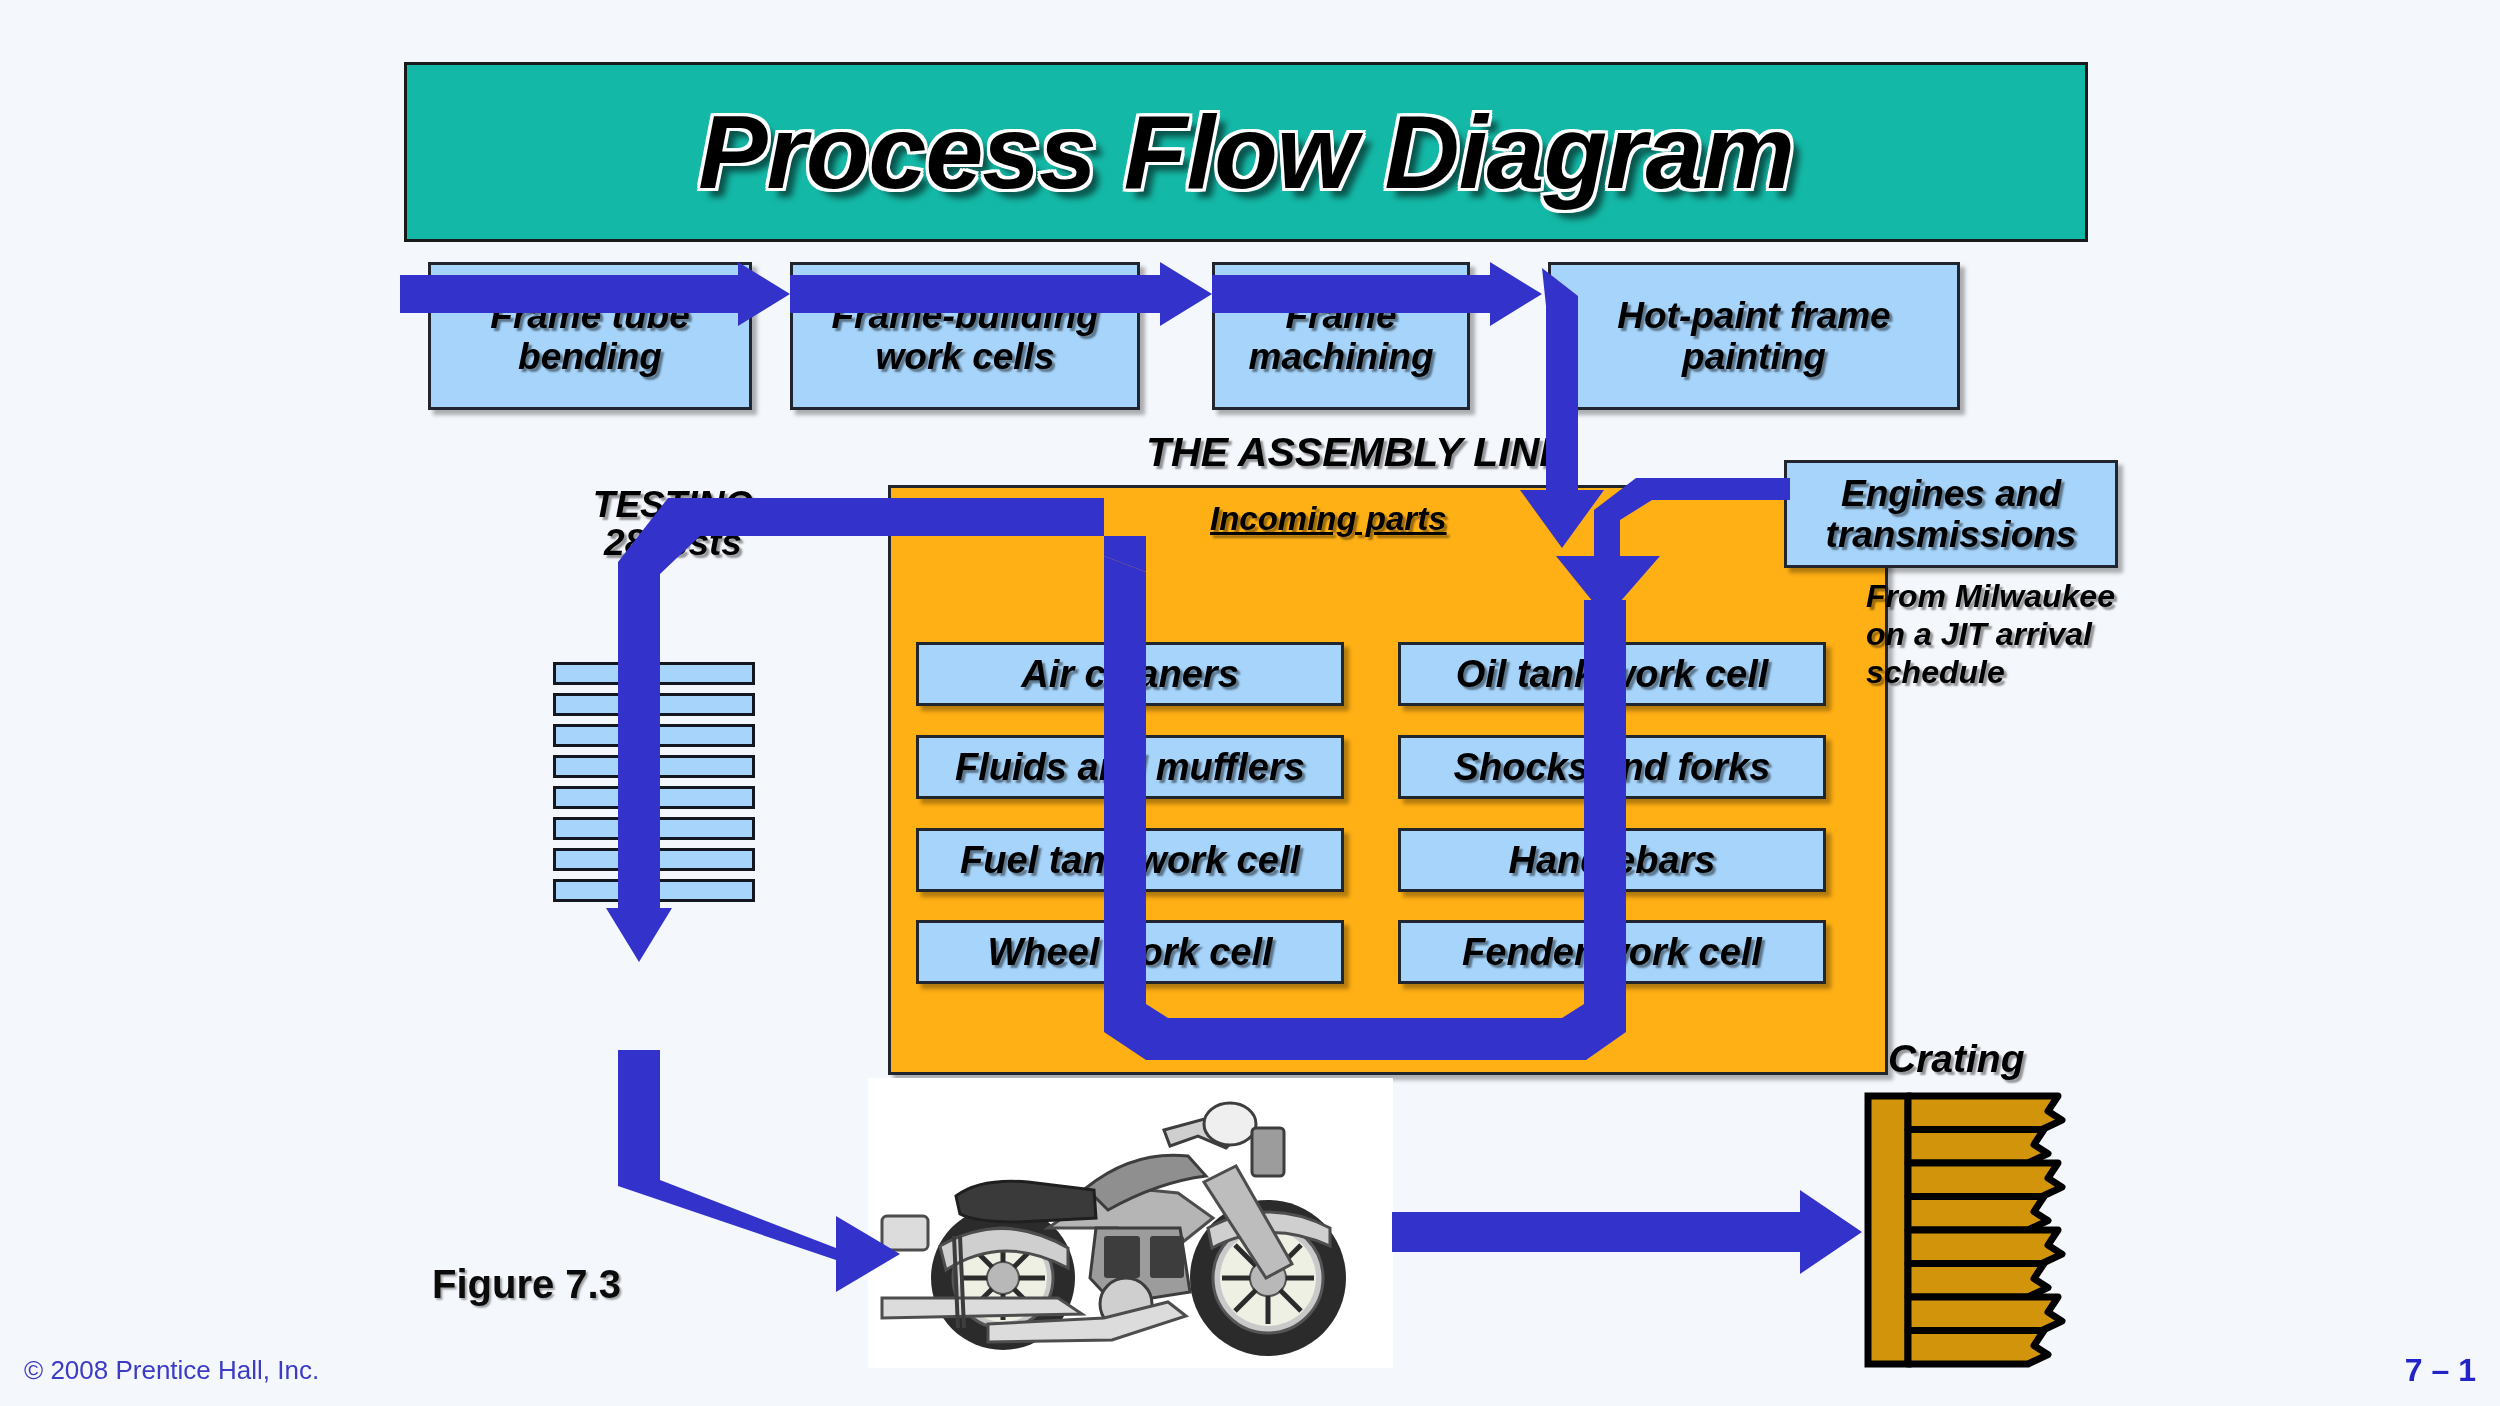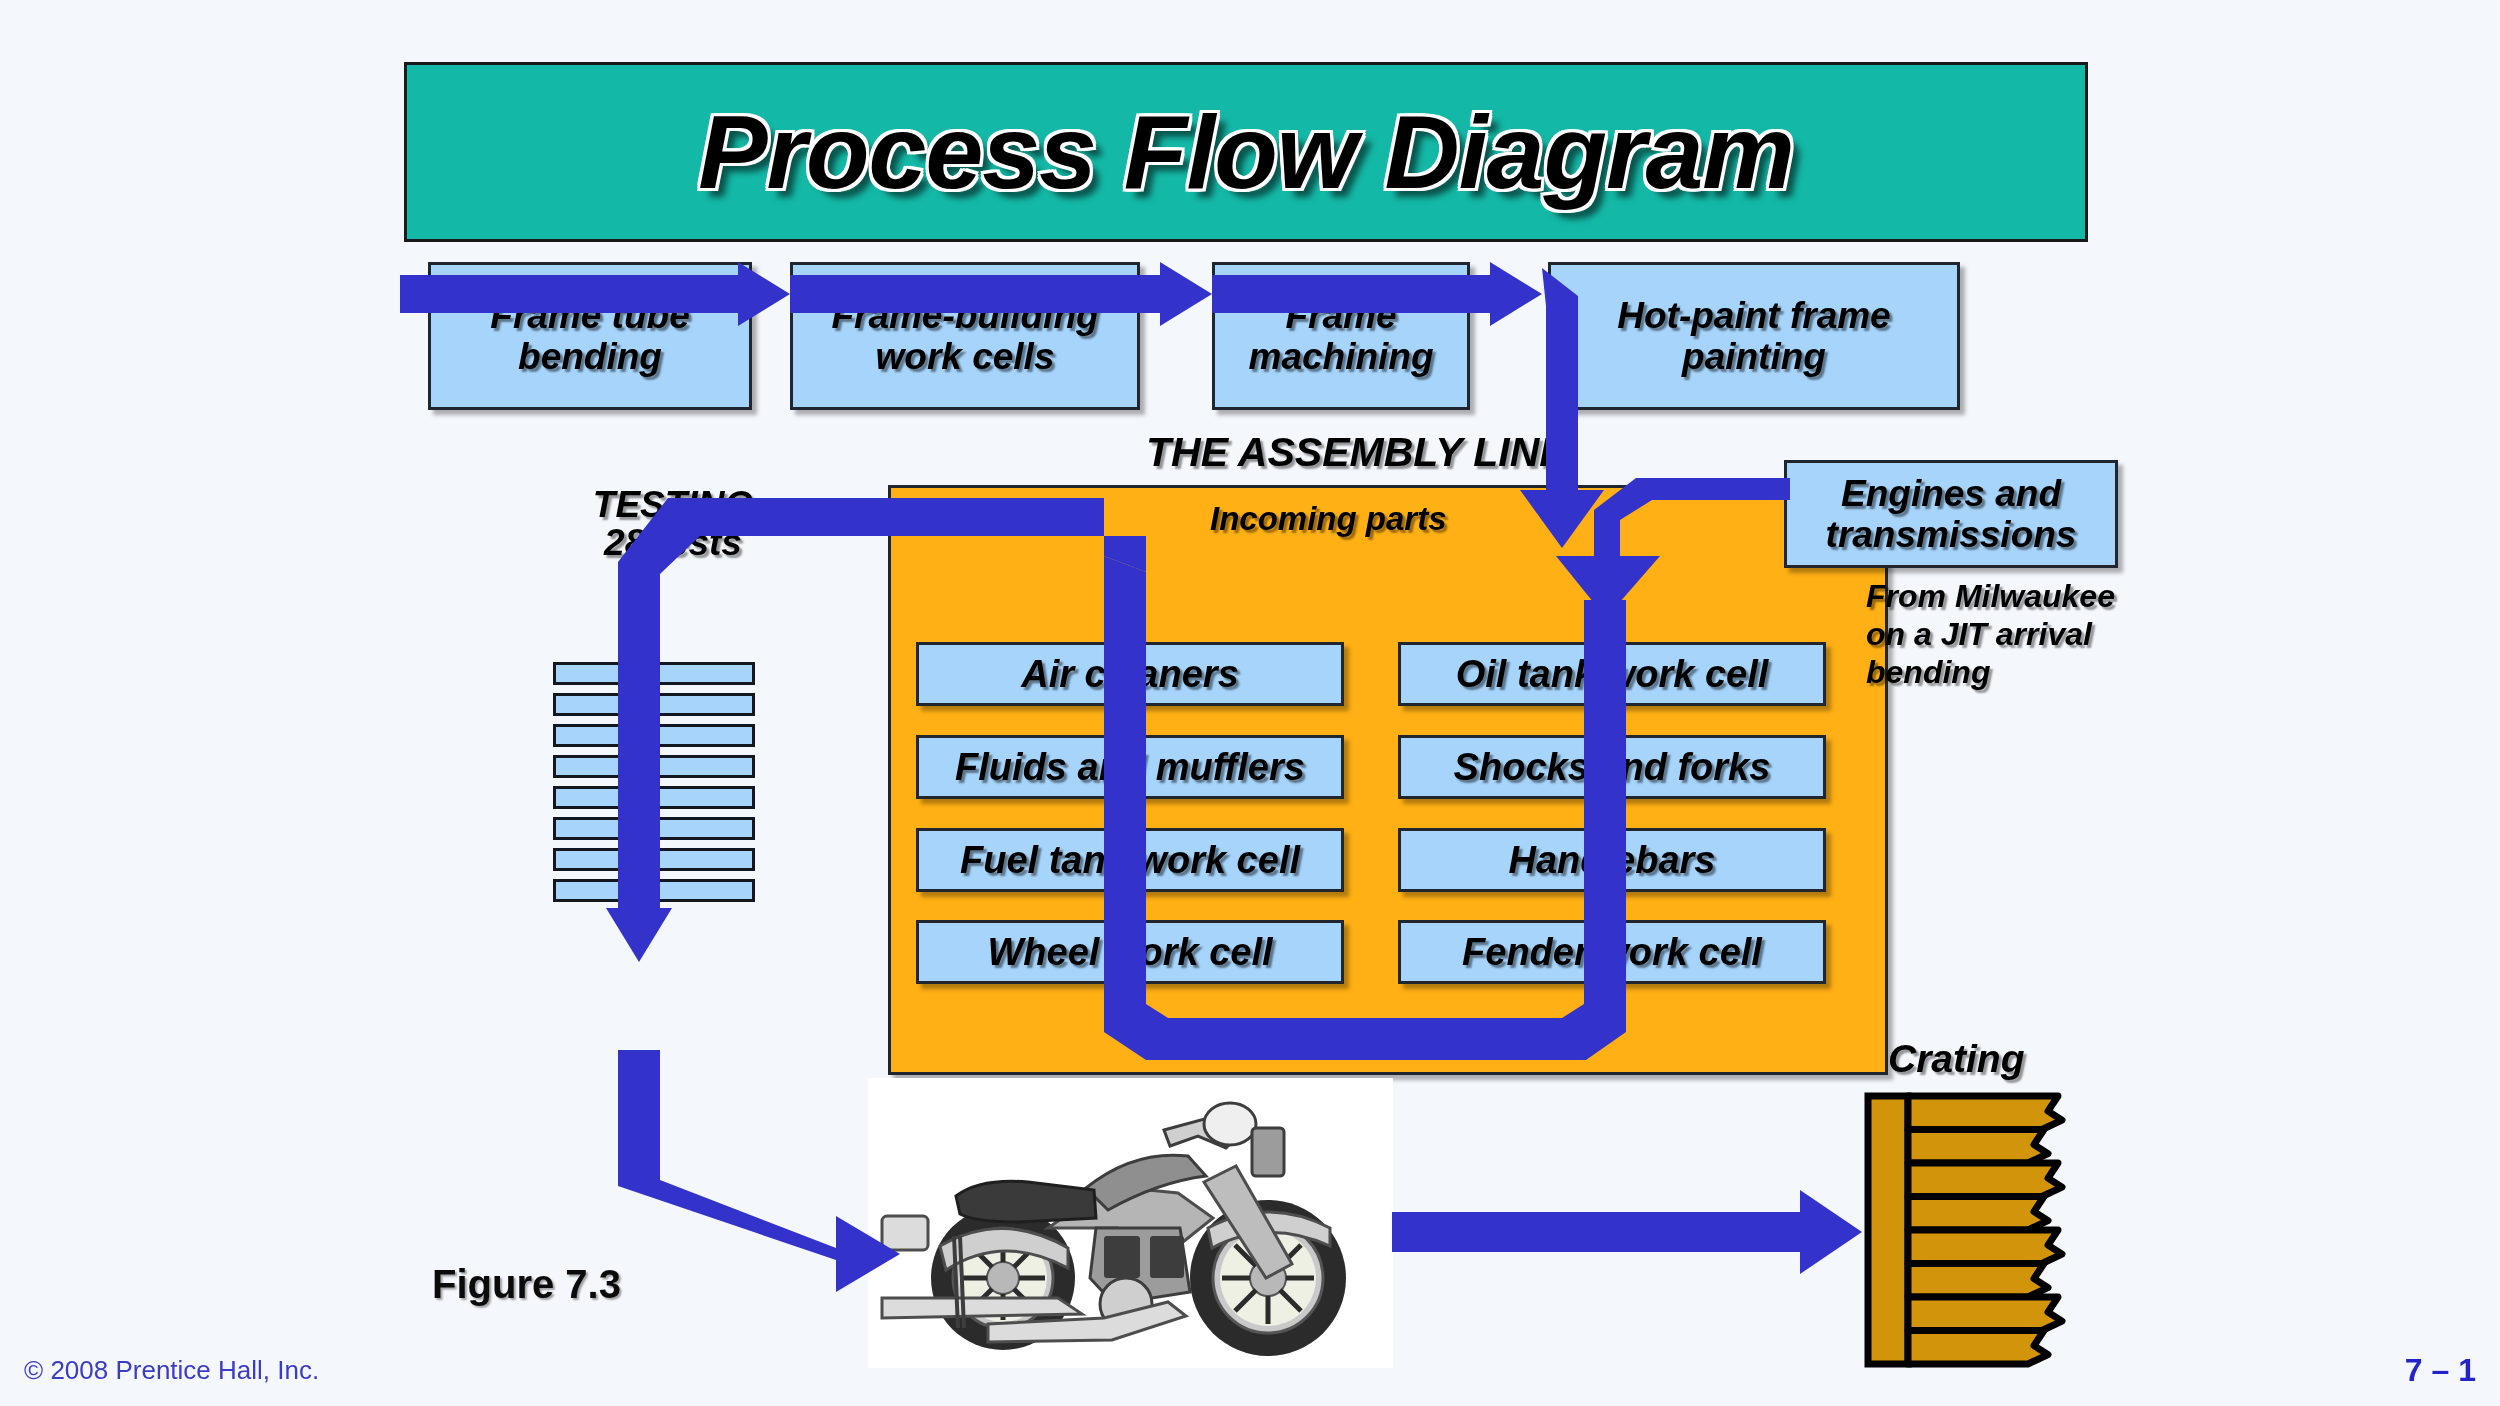--- a/index.html
+++ b/index.html
@@ -167,21 +167,21 @@
 
   <div class="pbox top-row-box" style="left:1548px; top:262px; width:412px; height:148px;">
     <span>Hot-paint
 frame painting</span>
   </div>
 
   <div id="assembly-panel"></div>
 
   <div class="plain-label" style="left:1146px; top:428px; font-size:41px;">THE ASSEMBLY LINE</div>
 
-  <div class="plain-label" style="left:1210px; top:500px; font-size:33px;">Incoming parts</div>
+  <div class="plain-label" style="left:1210px; top:500px; font-size:33px;text-decoration:underline;">Incoming parts</div>
 
   <div class="pbox cell-box" style="left:916px; top:642px; width:428px; height:64px;">
     <span>Air cleaners</span>
   </div>
   <div class="pbox cell-box" style="left:916px; top:735px; width:428px; height:64px;">
     <span>Fluids and mufflers</span>
   </div>
   <div class="pbox cell-box" style="left:916px; top:828px; width:428px; height:64px;">
     <span>Fuel tank work cell</span>
   </div>
@@ -202,21 +202,21 @@
     <span>Fender work cell</span>
   </div>
 
   <div class="pbox" style="left:1784px; top:460px; width:334px; height:108px; font-size:37px;">
     <span>Engines and
 transmissions</span>
   </div>
 
   <div class="plain-label" style="left:1866px; top:578px; font-size:32px;">From Milwaukee
 on a JIT arrival
-bending</div>
+schedule</div>
 
   <div class="plain-label" style="left:578px; top:483px; font-size:37px; text-align:center; width:190px;">TESTING</div>
   <div class="plain-label" style="left:578px; top:521px; font-size:37px; text-align:center; width:190px;">28 tests</div>
 
   <div id="test-stack">
       <div class="test-bar" style="top: 0px;"></div>
       <div class="test-bar" style="top: 31px;"></div>
       <div class="test-bar" style="top: 62px;"></div>
       <div class="test-bar" style="top: 93px;"></div>
       <div class="test-bar" style="top: 124px;"></div>

